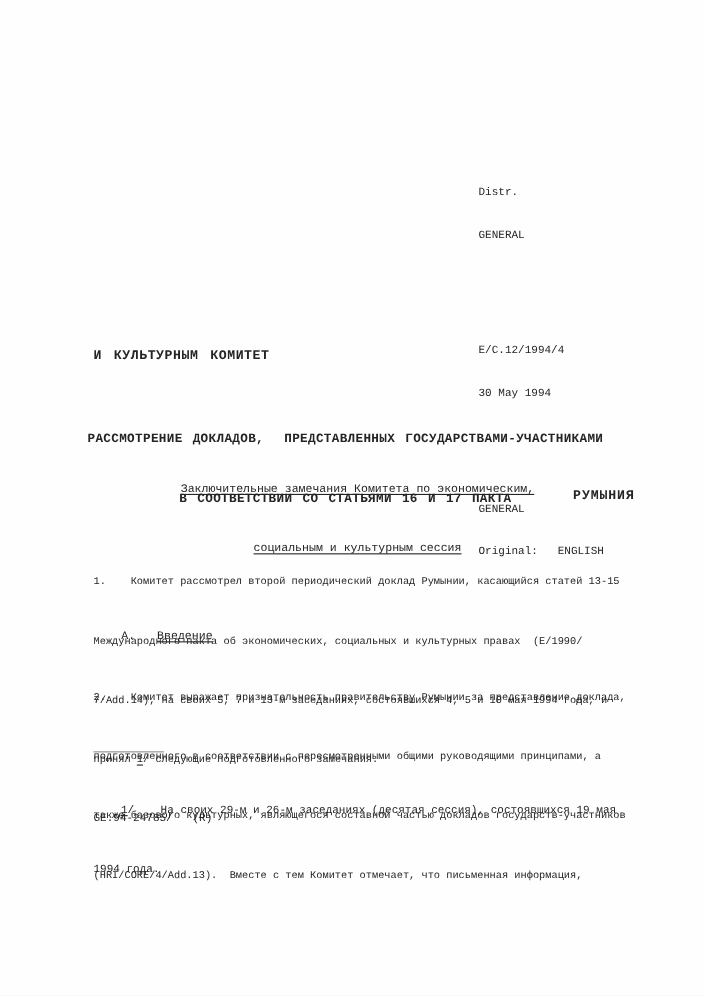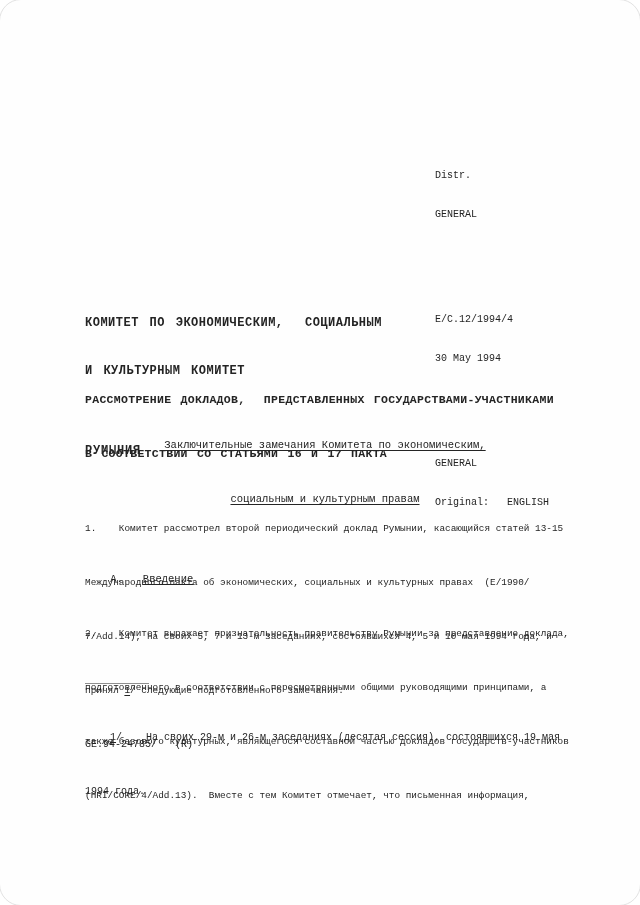--- a/index.html
+++ b/index.html
@@ -4,42 +4,41 @@
 <style>
   html,body{margin:0;padding:0;background:#ffffff;}
   .page{
     position:relative;
     width:640px;height:905px;
     background:#fefefe;
     outline:1px solid #e2e2e2;
     font-family:"Liberation Mono","DejaVu Sans Mono",monospace;
     color:#242424;
     overflow:hidden;
-    border-radius:21px;
   }
   .abs{position:absolute;white-space:pre;}
 
   
   .distr{left:435px;top:117px;font-size:10px;line-height:13px;}
   .distr .grp{margin-bottom:14px;}
 
   
   .committee{left:85px;top:283px;font-size:12px;font-weight:bold;
     letter-spacing:.5px;word-spacing:3px;line-height:16px;}
 
   
-  .title{left:85px;top:355px;width:492px;
+  .title{left:68px;top:355px;width:492px;text-align:center;
     font-size:11.5px;font-weight:bold;letter-spacing:.3px;word-spacing:2px;line-height:18px;}
 
   
   .subtitle{left:85px;top:400px;width:480px;text-align:center;
     font-size:10.5px;line-height:18px;}
   .u{text-decoration:underline;text-underline-offset:2px;}
 
-  .country{left:85px;top:444px;width:492px;text-align:left;
+  .country{left:85px;top:444px;width:492px;text-align:right;
     font-size:12px;font-weight:bold;letter-spacing:.8px;}
 
   
   .para{left:85px;font-size:9.4px;line-height:18px;}
   .para1{top:484px;}
   .para2{top:589px;}
 
   .section-head{left:85px;top:561px;font-size:10.5px;}
   .section-head .label{margin-left:20px;}
 
@@ -64,32 +63,31 @@
       <div>E/C.12/1994/4</div>
       <div>30 May 1994</div>
     </div>
     <div class="grp">
       <div>GENERAL</div>
       <div>Original:   ENGLISH</div>
     </div>
   </div>
 
   <div class="abs committee">
-    <div>КОМИТЕТ ПО ЭКОНОМИЧЕСКИМ,  СОЦИАЛЬНЫМ</div>
     <div>И КУЛЬТУРНЫМ КОМИТЕТ</div>
   </div>
 
   <div class="abs title">
     <div>РАССМОТРЕНИЕ ДОКЛАДОВ,  ПРЕДСТАВЛЕННЫХ ГОСУДАРСТВАМИ-УЧАСТНИКАМИ</div>
     <div>В СООТВЕТСТВИИ СО СТАТЬЯМИ 16 И 17 ПАКТА</div>
   </div>
 
   <div class="abs subtitle">
     <div><span class="u">Заключительные замечания Комитета по экономическим,</span></div>
-    <div><span class="u">социальным и культурным правам</span></div>
+    <div><span class="u">социальным и культурным сессия</span></div>
   </div>
 
   <div class="abs country">РУМЫНИЯ</div>
 
   <div class="abs para para1">
     <div>1.    Комитет рассмотрел второй периодический доклад Румынии, касающийся статей 13-15</div>
     <div>Международного пакта об экономических, социальных и культурных правах  (E/1990/</div>
     <div>7/Add.14), на своих 5, 7 и 13-м заседаниях, состоявшихся 4, 5 и 10 мая 1994 года, и</div>
     <div><span>принял </span><span class="u">1</span><span>/ следующие подготовленного замечания.</span></div>
   </div>

